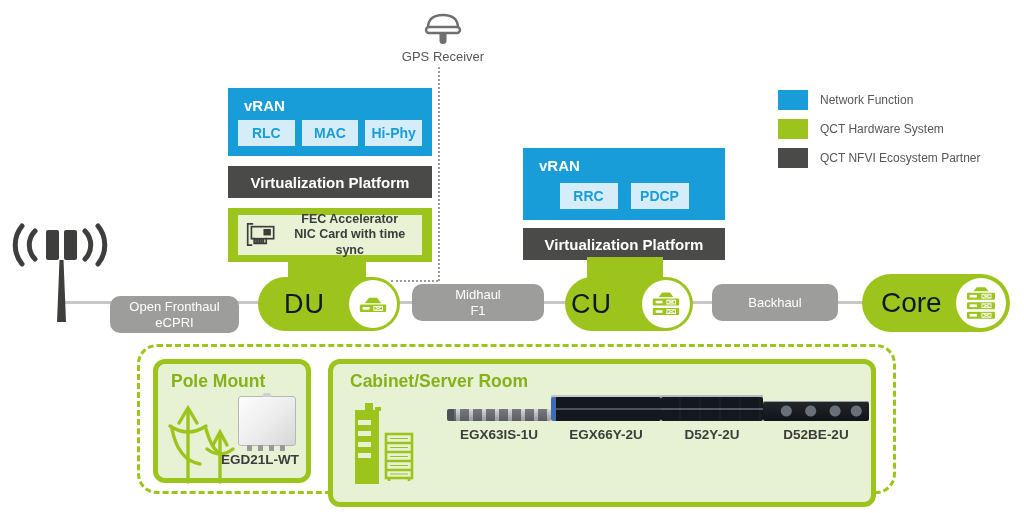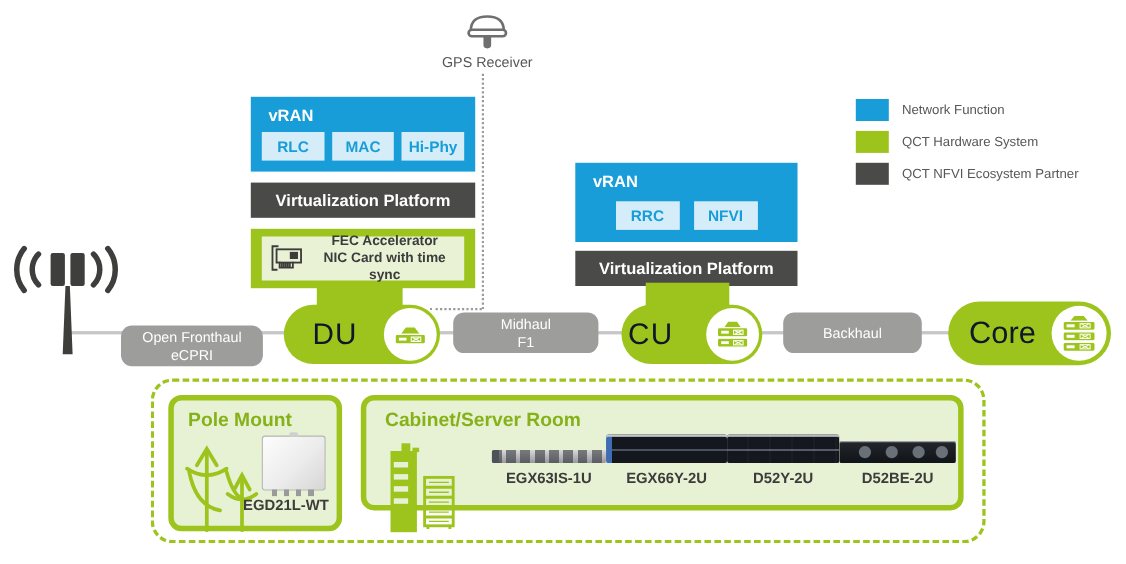--- a/index.html
+++ b/index.html
@@ -62,21 +62,21 @@
   
   .legend { position:absolute; left:778px; top:90px; }
   .legend-row { display:flex; align-items:center; gap:12px; margin-bottom:9px; }
   .legend-swatch { width:30px; height:20px; }
   .legend-label { font-size:12px; color:#575756; }
 
   
   .hw-container { position:absolute; left:137px; top:344px; width:759px; height:150px; border:3px dashed #9dc41d; border-radius:20px; }
   .hw-box { position:absolute; background:#e7f1d4; border:5px solid #9dc41d; border-radius:12px; }
   .pole-box { left:13px; top:12px; width:158px; height:124px; }
-  .cabinet-box { left:188px; top:12px; width:548px; height:105px; }
+  .cabinet-box { left:188px; top:12px; width:548px; height:148px; }
   .hw-title { color:#86b119; font-weight:bold; font-size:17.5px; padding:7px 0 0 13px; }
   .cabinet-box .hw-title { padding-left:17px; }
 
   .pole-icon { position:absolute; left:4px; top:34px; }
   .device { position:absolute; left:80px; top:32px; width:58px; height:50px; background:linear-gradient(135deg,#fdfdfd 0%,#ececec 55%,#d6d6d6 100%); border:1px solid #b7b7b7; border-radius:3px; }
   .device:before { content:""; position:absolute; top:-4px; left:24px; width:8px; height:4px; background:#cfcfcf; border-radius:2px 2px 0 0; }
   .device .nubs { position:absolute; bottom:-6px; left:8px; width:40px; height:6px; background:repeating-linear-gradient(90deg,#9a9a9a 0 5px,transparent 5px 11px); }
   .device-label { position:absolute; left:52px; top:88px; width:100px; text-align:center; font-weight:bold; font-size:13.5px; color:#3c3c3b; }
 
   .building-icon { position:absolute; left:12px; top:34px; }
@@ -159,21 +159,21 @@
         <div>NIC Card with time sync</div>
       </div>
     </div>
   </div>
   <div class="connector du-conn"></div>
 
   <div class="vran-box cu-vran">
     <div class="vran-title">vRAN</div>
     <div class="chip-row">
       <div class="chip">RRC</div>
-      <div class="chip">NFVI</div>
+      <div class="chip">PDCP</div>
     </div>
   </div>
   <div class="vp-box cu-vp">Virtualization Platform</div>
   <div class="connector cu-conn"></div>
 
   <div class="pill pill-fronthaul">
     <div>Open Fronthaul</div>
     <div>eCPRI</div>
   </div>
 

